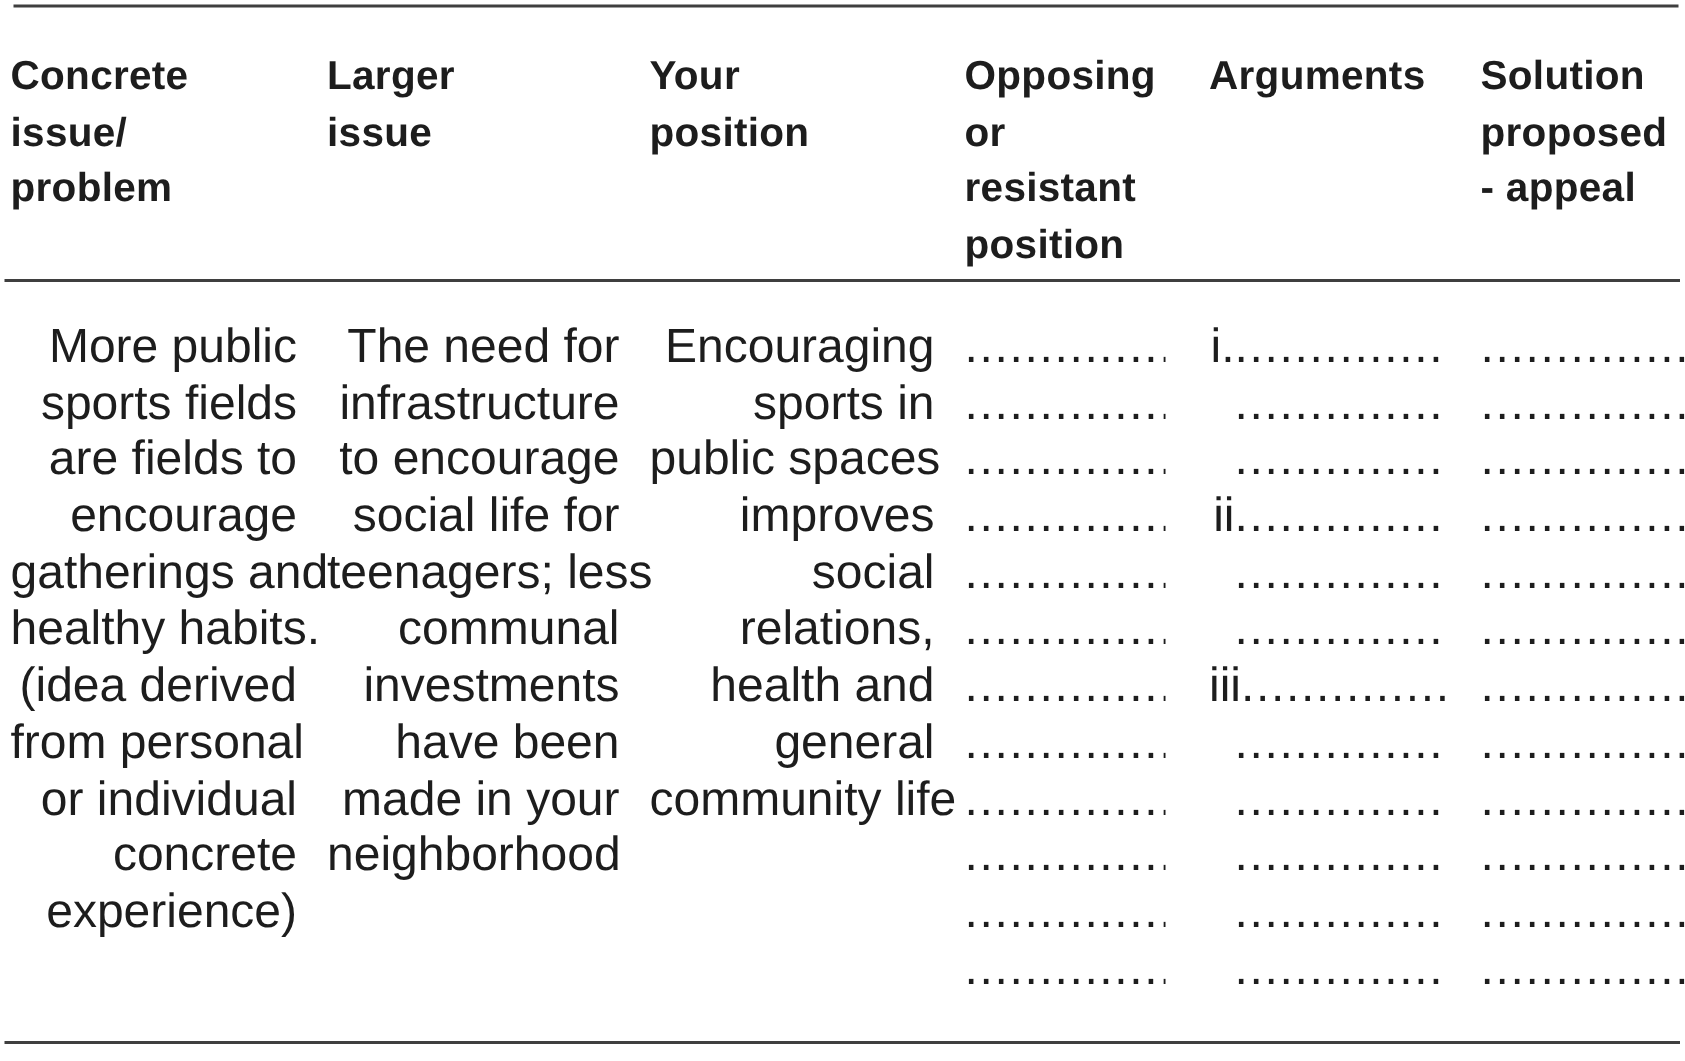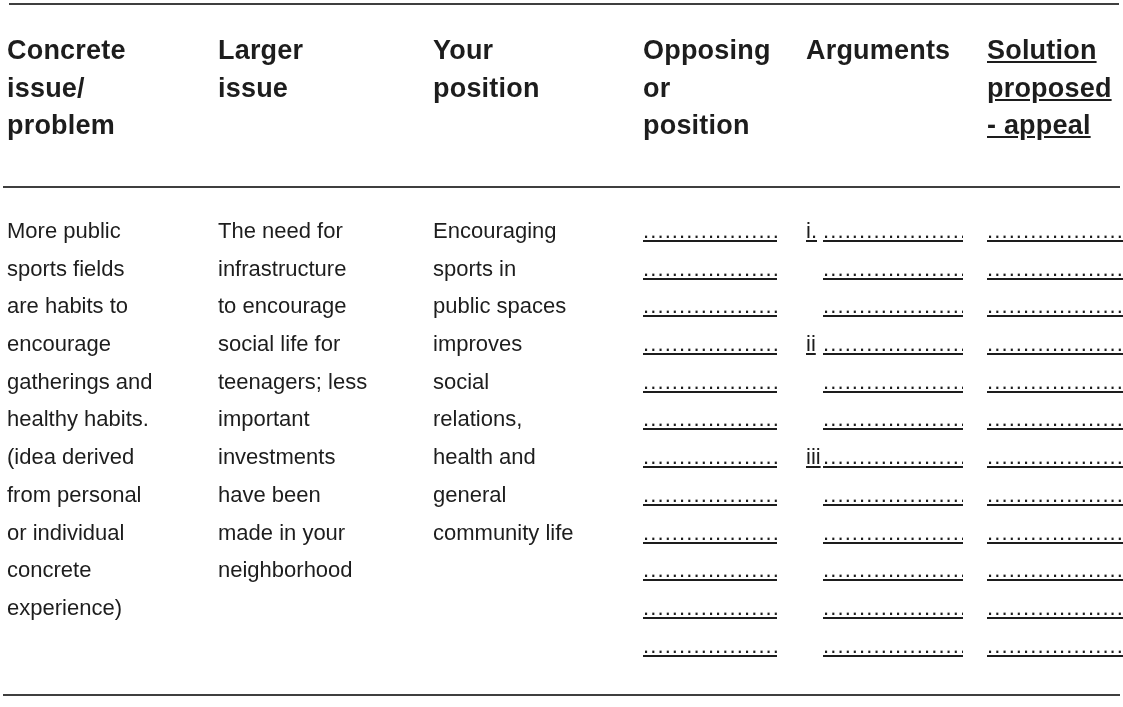--- a/index.html
+++ b/index.html
@@ -24,25 +24,26 @@
   }
   .header-row {
     top: 32px;
     font-weight: bold;
     font-size: 27px;
     line-height: 37.7px;
     letter-spacing: 0.2px;
   }
   .body-row {
     top: 212px;
-    font-size: 22px;
+    font-size: 32px;
     line-height: 37.7px;
+    text-align: right;
   }
   .cell { padding-right: 20px; }
-  .cell.no-pad { padding-right: 0; text-decoration: underline; }
+  .cell.no-pad { padding-right: 0; }
 
   .tline { height: 37.7px; white-space: nowrap; }
 
   .dline { height: 37.7px; display: flex; align-items: baseline; }
   .pre { flex: none; min-width: 17px; white-space: nowrap; }
   .dots {
     flex: none;
     overflow: hidden;
     white-space: nowrap;
     letter-spacing: 1.1px;
@@ -69,55 +70,56 @@
         <div class="tline">Larger</div>
         <div class="tline">issue</div>
       </div>
     <div class="cell">
         <div class="tline">Your</div>
         <div class="tline">position</div>
       </div>
     <div class="cell">
         <div class="tline">Opposing</div>
         <div class="tline">or</div>
+        <div class="tline">resistant</div>
         <div class="tline">position</div>
       </div>
     <div class="cell">
         <div class="tline">Arguments</div>
       </div>
     <div class="cell no-pad">
         <div class="tline">Solution</div>
         <div class="tline">proposed</div>
         <div class="tline">- appeal</div>
       </div>
   </div>
 
   <div class="rule rule-mid"></div>
 
   <div class="row body-row">
     <div class="cell">
         <div class="tline">More public</div>
         <div class="tline">sports fields</div>
-        <div class="tline">are habits to</div>
+        <div class="tline">are fields to</div>
         <div class="tline">encourage</div>
         <div class="tline">gatherings and</div>
         <div class="tline">healthy habits.</div>
         <div class="tline">(idea derived</div>
         <div class="tline">from personal</div>
         <div class="tline">or individual</div>
         <div class="tline">concrete</div>
         <div class="tline">experience)</div>
       </div>
     <div class="cell">
         <div class="tline">The need for</div>
         <div class="tline">infrastructure</div>
         <div class="tline">to encourage</div>
         <div class="tline">social life for</div>
         <div class="tline">teenagers; less</div>
-        <div class="tline">important</div>
+        <div class="tline">communal</div>
         <div class="tline">investments</div>
         <div class="tline">have been</div>
         <div class="tline">made in your</div>
         <div class="tline">neighborhood</div>
       </div>
     <div class="cell">
         <div class="tline">Encouraging</div>
         <div class="tline">sports in</div>
         <div class="tline">public spaces</div>
         <div class="tline">improves</div>

